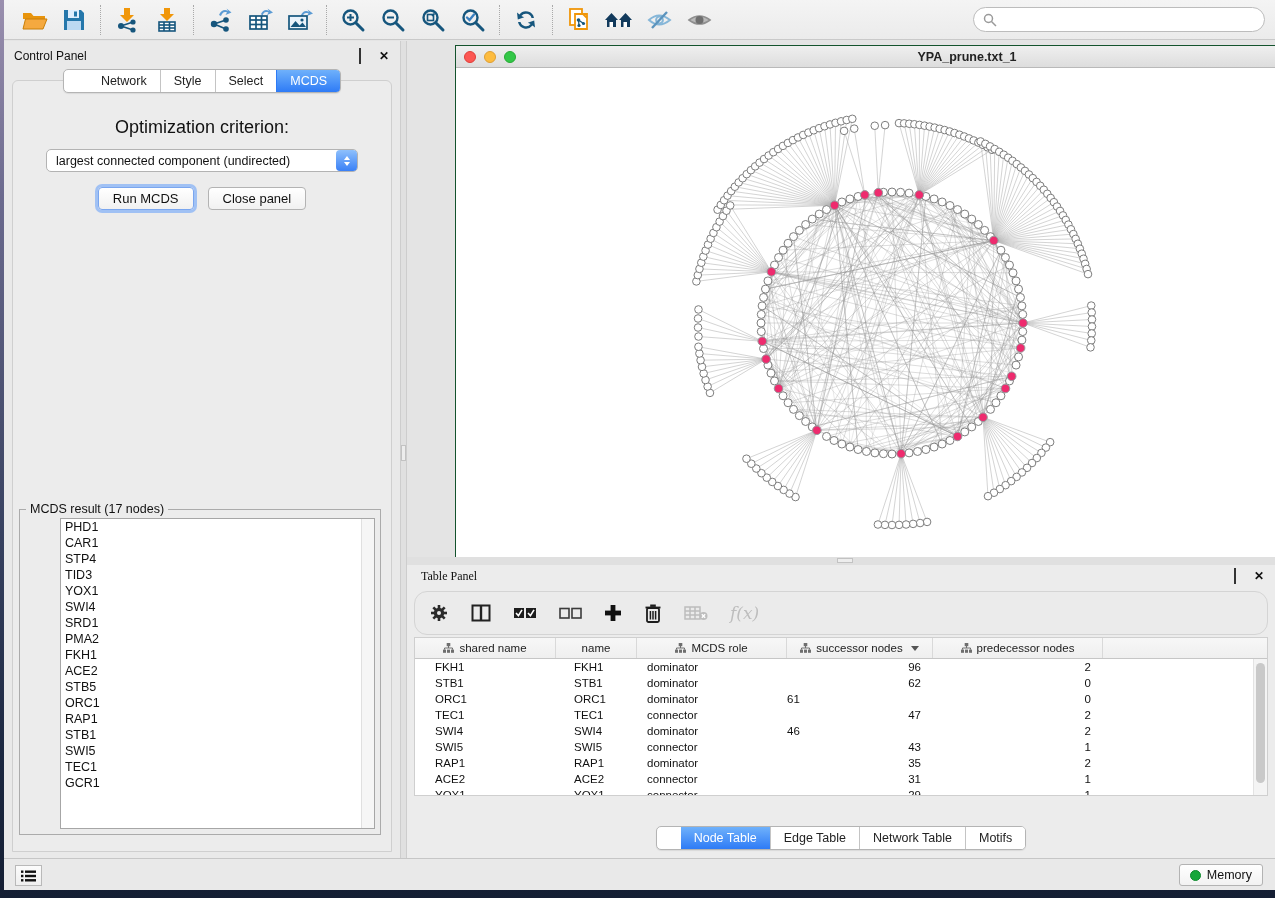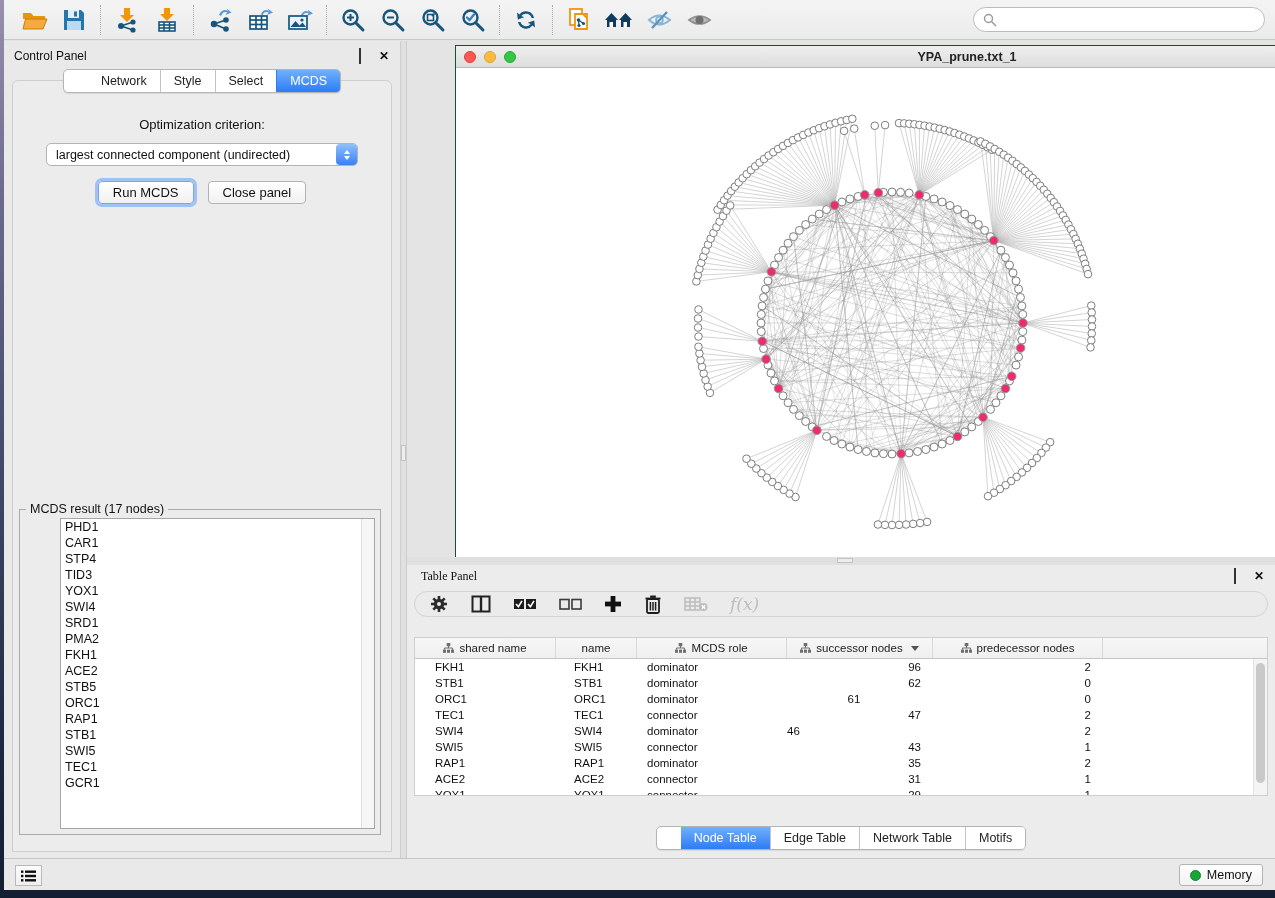--- a/index.html
+++ b/index.html
@@ -30,21 +30,21 @@
   #control-panel { position:absolute; left:0; top:41px; width:396px; height:817px; background:#e9e9e9; }
   #cp-header { position:absolute; left:10px; right:10px; top:8px; }
   #cp-tabs { position:absolute; left:0; top:28px; width:100%; display:flex; justify-content:center; z-index:2; }
   .seg { display:flex; background:#fff; border:1px solid #b4b4b4; border-radius:5px; overflow:hidden;
     box-shadow:0 1px 1px rgba(0,0,0,.08); }
   .seg-tab { padding:3px 13px; font-size:12.5px; color:#222; border-left:1px solid #c4c4c4; cursor:pointer; background:#fff; line-height:16px; }
   .seg-tab:first-child { border-left:none;margin-left:24px; }
   .seg-tab.active { background:linear-gradient(#6fb1fb,#2e7bf6); color:#fff; border-left-color:#2e7bf6; }
   #cp-body { position:absolute; left:8px; right:8px; top:39px; bottom:6px;
     background:#ececec; border:1px solid #cfcfcf; border-radius:6px 6px 0 0; }
-  .opt-label { text-align:center; margin-top:36px; font-size:13px; color:#111; }
+  .opt-label { text-align:center; margin-top:36px; font-size:18px; color:#111; }
   .dropdown { margin:11px auto 0; width:312px; height:23px; background:#fff; border:1px solid #b3b3b3;
     border-radius:5px; display:flex; align-items:center; font-size:12.5px; color:#111; cursor:pointer; }
   .dropdown .dd-text { flex:1; padding-left:9px; white-space:nowrap; overflow:hidden; }
   .dd-stepper { width:21px; height:21px; border-radius:4px; background:linear-gradient(#8ec0fc,#3a80f6);
     display:flex; flex-direction:column; align-items:center; justify-content:center; gap:2px; }
   .dd-stepper .tri-up { width:0; height:0; border-left:3.5px solid transparent; border-right:3.5px solid transparent; border-bottom:4.5px solid #fff; }
   .dd-stepper .tri-dn { width:0; height:0; border-left:3.5px solid transparent; border-right:3.5px solid transparent; border-top:4.5px solid #fff; }
   .btn-row { display:flex; justify-content:center; gap:14px; margin-top:15px; }
   .mac-btn { background:linear-gradient(#ffffff,#f1f1f1); border:1px solid #b3b3b3; border-radius:4px;
     font-size:13px; color:#111; padding:3px 14px; cursor:pointer; }
@@ -69,21 +69,21 @@
   .tl { width:12px; height:12px; border-radius:50%; margin-left:8px; cursor:pointer; }
   .tl.red { background:#fc5753; border:1px solid #df3e39; }
   .tl.yellow { background:#fdbc40; border:1px solid #de9f34; }
   .tl.green { background:#33c748; border:1px solid #27aa35; }
   #net-title { position:absolute; left:0; right:0; text-align:center; font-size:12.5px; font-weight:bold; color:#222; }
   #net-canvas { position:absolute; left:0; top:22px; width:866px; height:491px; background:#fff; }
 
   
   #table-panel { position:absolute; left:403px; top:565px; width:868px; height:293px; background:#ececec; }
   #tp-header { position:absolute; left:14px; right:10px; top:4px;font-family:Liberation Serif, serif; }
-  #tp-toolbar { position:absolute; left:7px; right:7px; top:26px; height:26px; background:#ebebeb;
+  #tp-toolbar { position:absolute; left:7px; right:7px; top:26px; height:44px; background:#ebebeb;
     border:1px solid #d4d4d4; border-radius:13px; display:flex; align-items:center; padding-left:14px; gap:22px; }
   .tt-btn { display:flex; align-items:center; justify-content:center; cursor:pointer; }
   .fx { font-family:"DejaVu Serif", serif; font-style:italic; font-size:17px; color:#bdbdbd; }
 
   #table-wrap { position:absolute; left:7px; right:7px; top:72px; bottom:62px; background:#fff; border:1px solid #cfcfcf; }
   #thead { display:flex; height:21px; background:linear-gradient(#f7f7f7,#efefef); border-bottom:1px solid #c6c6c6; }
   .th { display:flex; align-items:center; justify-content:center; gap:5px; font-size:11.5px; color:#222;
     border-right:1px solid #d9d9d9; position:relative; cursor:pointer; }
   .sort-tri { width:0; height:0; border-left:4px solid transparent; border-right:4px solid transparent; border-top:5px solid #555; margin-left:3px; }
   #tbody { position:absolute; left:0; right:14px; top:21px; bottom:0; overflow:hidden; }
@@ -1188,21 +1188,21 @@
             <div class="td" style="width: 141px; text-align: left; padding-left: 20px;">STB1</div>
             <div class="td" style="width: 81px; text-align: left; padding-left: 18px;">STB1</div>
             <div class="td" style="width: 150px; text-align: left; padding-left: 10px;">dominator</div>
             <div class="td" style="width: 146px; text-align: right; padding-right: 12px;">62</div>
             <div class="td" style="width: 170px; text-align: right; padding-right: 12px;">0</div>
           </div>
           <div class="tr">
             <div class="td" style="width: 141px; text-align: left; padding-left: 20px;">ORC1</div>
             <div class="td" style="width: 81px; text-align: left; padding-left: 18px;">ORC1</div>
             <div class="td" style="width: 150px; text-align: left; padding-left: 10px;">dominator</div>
-            <div class="td" style="width: 146px; text-align: center; padding-right: 12px;">61</div>
+            <div class="td" style="width: 146px; text-align: left; padding-right: 12px;">61</div>
             <div class="td" style="width: 170px; text-align: right; padding-right: 12px;">0</div>
           </div>
           <div class="tr">
             <div class="td" style="width: 141px; text-align: left; padding-left: 20px;">TEC1</div>
             <div class="td" style="width: 81px; text-align: left; padding-left: 18px;">TEC1</div>
             <div class="td" style="width: 150px; text-align: left; padding-left: 10px;">connector</div>
             <div class="td" style="width: 146px; text-align: right; padding-right: 12px;">47</div>
             <div class="td" style="width: 170px; text-align: right; padding-right: 12px;">2</div>
           </div>
           <div class="tr">

